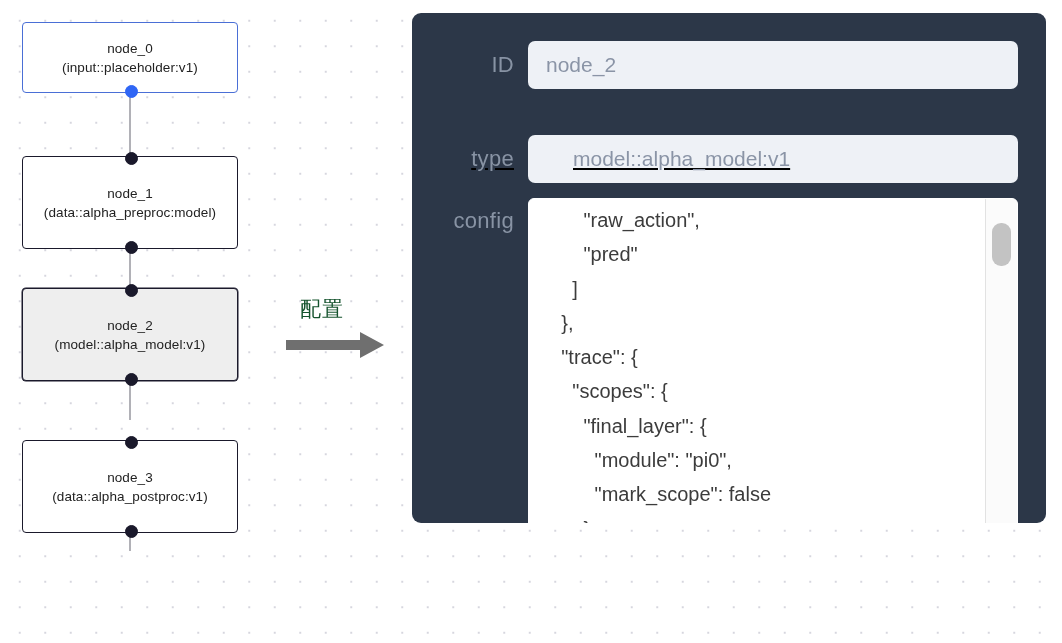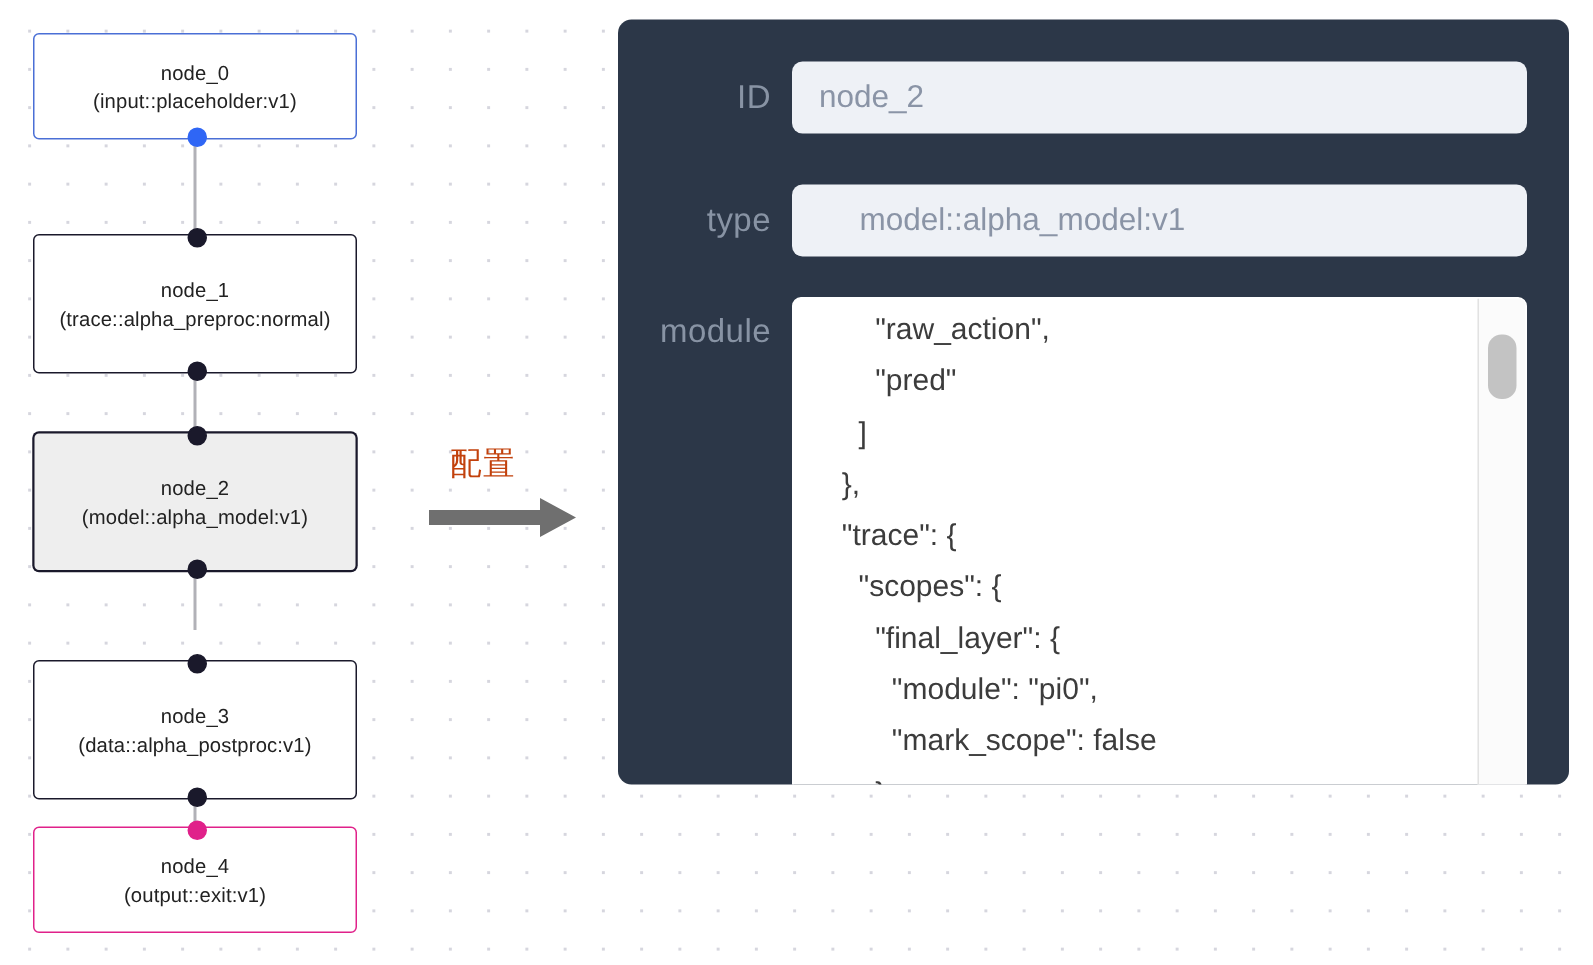--- a/index.html
+++ b/index.html
@@ -66,21 +66,21 @@
     left:129px;
     width:1.6px;
     background:#b1b1b7;
     z-index:0;
   }
 
   
   #arrow-group{position:absolute;left:286px;top:295px;width:110px;height:70px;}
   #arrow-label{
     position:absolute;left:14px;top:0;
-    font-size:21px;color:#c2410c;
+    font-size:21px;color:#14532d;
     font-family:Liberation Serif, serif;
     letter-spacing:1px;
   }
   #arrow-shape{position:absolute;left:0;top:36px;}
 
   
   #panel{
     position:absolute;
     left:412px;top:13px;
     width:634px;height:510px;
@@ -111,21 +111,21 @@
     border:none;
     border-radius:7px;
     color:#8a94a6;
     font-size:21px;
     font-family:"Liberation Sans","DejaVu Sans",sans-serif;
     padding:0 18px;
     outline:none;
   }
   #row-id{top:28px;}
   #row-id .field-input{height:48px;line-height:48px;}
-  #row-type{top:110px;}
+  #row-type{top:122px;text-decoration:underline;}
   #row-type .field-input{height:48px;line-height:48px;padding-left:45px;}
 
   #row-config{top:185px;align-items:flex-start;}
   #row-config .field-label{padding-top:10px;}
 
   #config-wrap{
     position:relative;
     width:490px;height:361px;
     background:#ffffff;
     border-radius:6px;
@@ -205,43 +205,38 @@
 
   <div class="node input-node" style="top:22px;height:71px;">
     <span class="nlabel">node_0
 (input::placeholder:v1)</span>
     <span class="handle bottom blue"></span>
   </div>
 
   <div class="node" style="top:156px;height:93px;">
     <span class="handle top"></span>
     <span class="nlabel">node_1
-(trace::alpha_preproc:normal)</span>
+(data::alpha_preproc:model)</span>
     <span class="handle bottom"></span>
   </div>
 
   <div class="node selected" style="top:288px;height:93px;">
     <span class="handle top"></span>
     <span class="nlabel">node_2
 (model::alpha_model:v1)</span>
     <span class="handle bottom"></span>
   </div>
 
   <div class="node" style="top:440px;height:93px;">
     <span class="handle top"></span>
     <span class="nlabel">node_3
 (data::alpha_postproc:v1)</span>
     <span class="handle bottom"></span>
   </div>
 
-  <div class="node output-node" style="top:551px;height:71px;">
-    <span class="handle top pink"></span>
-    <span class="nlabel">node_4
-(output::exit:v1)</span>
-  </div>
 </div>
 
 <div id="arrow-group">
   <div id="arrow-label">配置</div>
   <svg id="arrow-shape" width="100" height="28" viewBox="0 0 100 28">
     <path d="M0 9 L74 9 L74 1 L98 14 L74 27 L74 19 L0 19 Z" fill="#6f6f6f"></path>
   </svg>
 </div>
 
 <div id="panel">
@@ -250,21 +245,21 @@
     <div class="field-label">ID</div>
     <input class="field-input" type="text" value="node_2" style="">
   </div>
 
   <div class="field-row" id="row-type">
     <div class="field-label">type</div>
     <input class="field-input" type="text" value="model::alpha_model:v1" style="">
   </div>
 
   <div class="field-row" id="row-config">
-    <div class="field-label">module</div>
+    <div class="field-label">config</div>
     <div id="config-wrap">
       <pre id="config-text">        "raw_action",
         "pred"
       ]
     },
     "trace": {
       "scopes": {
         "final_layer": {
           "module": "pi0",
           "mark_scope": false

